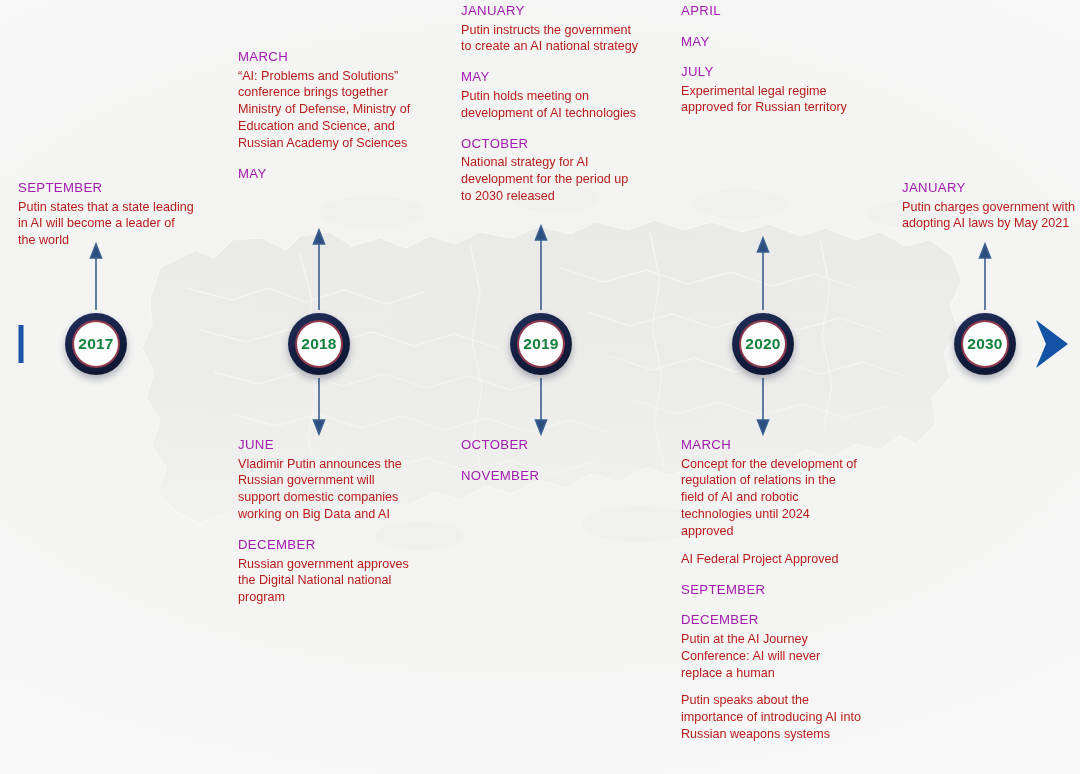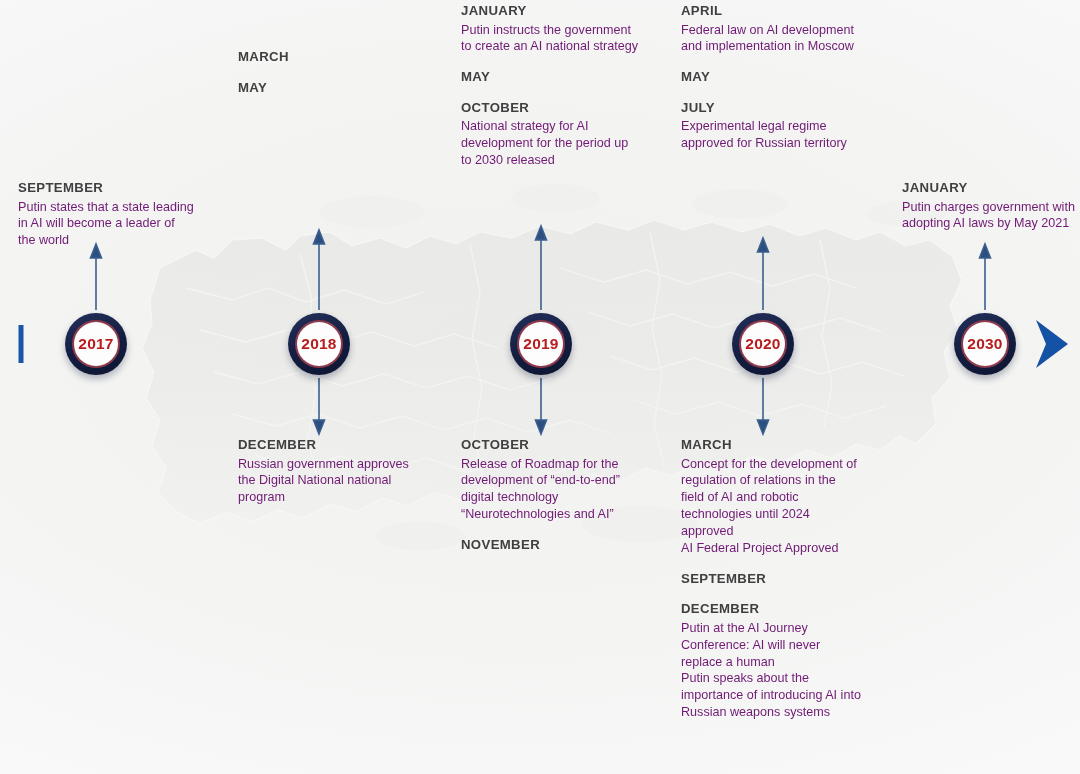--- a/index.html
+++ b/index.html
@@ -71,47 +71,47 @@
     inset: 9px;
     border-radius: 50%;
     background: #fdfdfd;
     display: flex;
     align-items: center;
     justify-content: center;
   }
   .year-node .year-label {
     font-size: 15.5px;
     font-weight: 700;
-    color: #b91c1c;
+    color: #15803d;
     letter-spacing: 0.2px;
     line-height: 1;
   }
 
   
   .col {
     position: absolute;
     z-index: 5;
   }
   .entry { margin-bottom: 14px; }
   .entry:last-child { margin-bottom: 0; }
   .entry-month {
     font-size: 13.2px;
-    font-weight: 700;
-    color: #404040;
+    font-weight: 400;
+    color: #a21caf;
     letter-spacing: 0.35px;
     margin: 0 0 2px 0;
     line-height: 1.25;
   }
   .entry-text {
     font-size: 12.6px;
     line-height: 1.34;
-    color: #701a75;
+    color: #b91c1c;
     margin: 0;
   }
-  .entry-text + .entry-text { }
+  .entry-text + .entry-text { margin-top: 11px; }
 </style>
 </head>
 <body>
 
 <div id="bg-wash"></div>
 
 <svg id="bg-map" viewBox="0 0 1080 774" preserveAspectRatio="none" aria-hidden="true">
   <defs>
     <linearGradient id="mapGrad" x1="0" y1="0" x2="0" y2="1">
       <stop offset="0%" stop-color="#e3e3e1"></stop>
@@ -240,61 +240,65 @@
 <div class="col" style="left:18px; top:180px; width:176px;">
   <div class="entry">
     <div class="entry-month">SEPTEMBER</div>
     <p class="entry-text">Putin states that a state leading in AI will become a leader of the world</p>
   </div>
 </div>
 
 <div class="col" style="left:238px; top:29px; width:180px;margin-top:20px;">
   <div class="entry">
     <div class="entry-month">MARCH</div>
+    <p class="entry-text">“AI: Problems and Solutions” conference brings together Ministry of Defense, Ministry of Education and Science, and Russian Academy of Sciences</p>
   </div>
   <div class="entry">
     <div class="entry-month">MAY</div>
   </div>
 </div>
 
 <div class="col" style="left:238px; top:437px; width:180px;">
+  <div class="entry">
+    <div class="entry-month">JUNE</div>
+    <p class="entry-text">Vladimir Putin announces the Russian government will support domestic companies working on Big Data and AI</p>
+  </div>
   <div class="entry">
     <div class="entry-month">DECEMBER</div>
     <p class="entry-text">Russian government approves the Digital National national program</p>
   </div>
 </div>
 
 <div class="col" style="left:461px; top:3px; width:180px;">
   <div class="entry">
     <div class="entry-month">JANUARY</div>
     <p class="entry-text">Putin instructs the government to create an AI national strategy</p>
   </div>
   <div class="entry">
     <div class="entry-month">MAY</div>
+    <p class="entry-text">Putin holds meeting on development of AI technologies</p>
   </div>
   <div class="entry">
     <div class="entry-month">OCTOBER</div>
     <p class="entry-text">National strategy for AI development for the period up to 2030 released</p>
   </div>
 </div>
 
 <div class="col" style="left:461px; top:437px; width:180px;">
   <div class="entry">
     <div class="entry-month">OCTOBER</div>
-    <p class="entry-text">Release of Roadmap for the development of “end-to-end” digital technology “Neurotechnologies and AI”</p>
   </div>
   <div class="entry">
     <div class="entry-month">NOVEMBER</div>
   </div>
 </div>
 
 <div class="col" style="left:681px; top:3px; width:180px;">
   <div class="entry">
     <div class="entry-month">APRIL</div>
-    <p class="entry-text">Federal law on AI development and implementation in Moscow</p>
   </div>
   <div class="entry">
     <div class="entry-month">MAY</div>
   </div>
   <div class="entry">
     <div class="entry-month">JULY</div>
     <p class="entry-text">Experimental legal regime approved for Russian territory</p>
   </div>
 </div>
 

